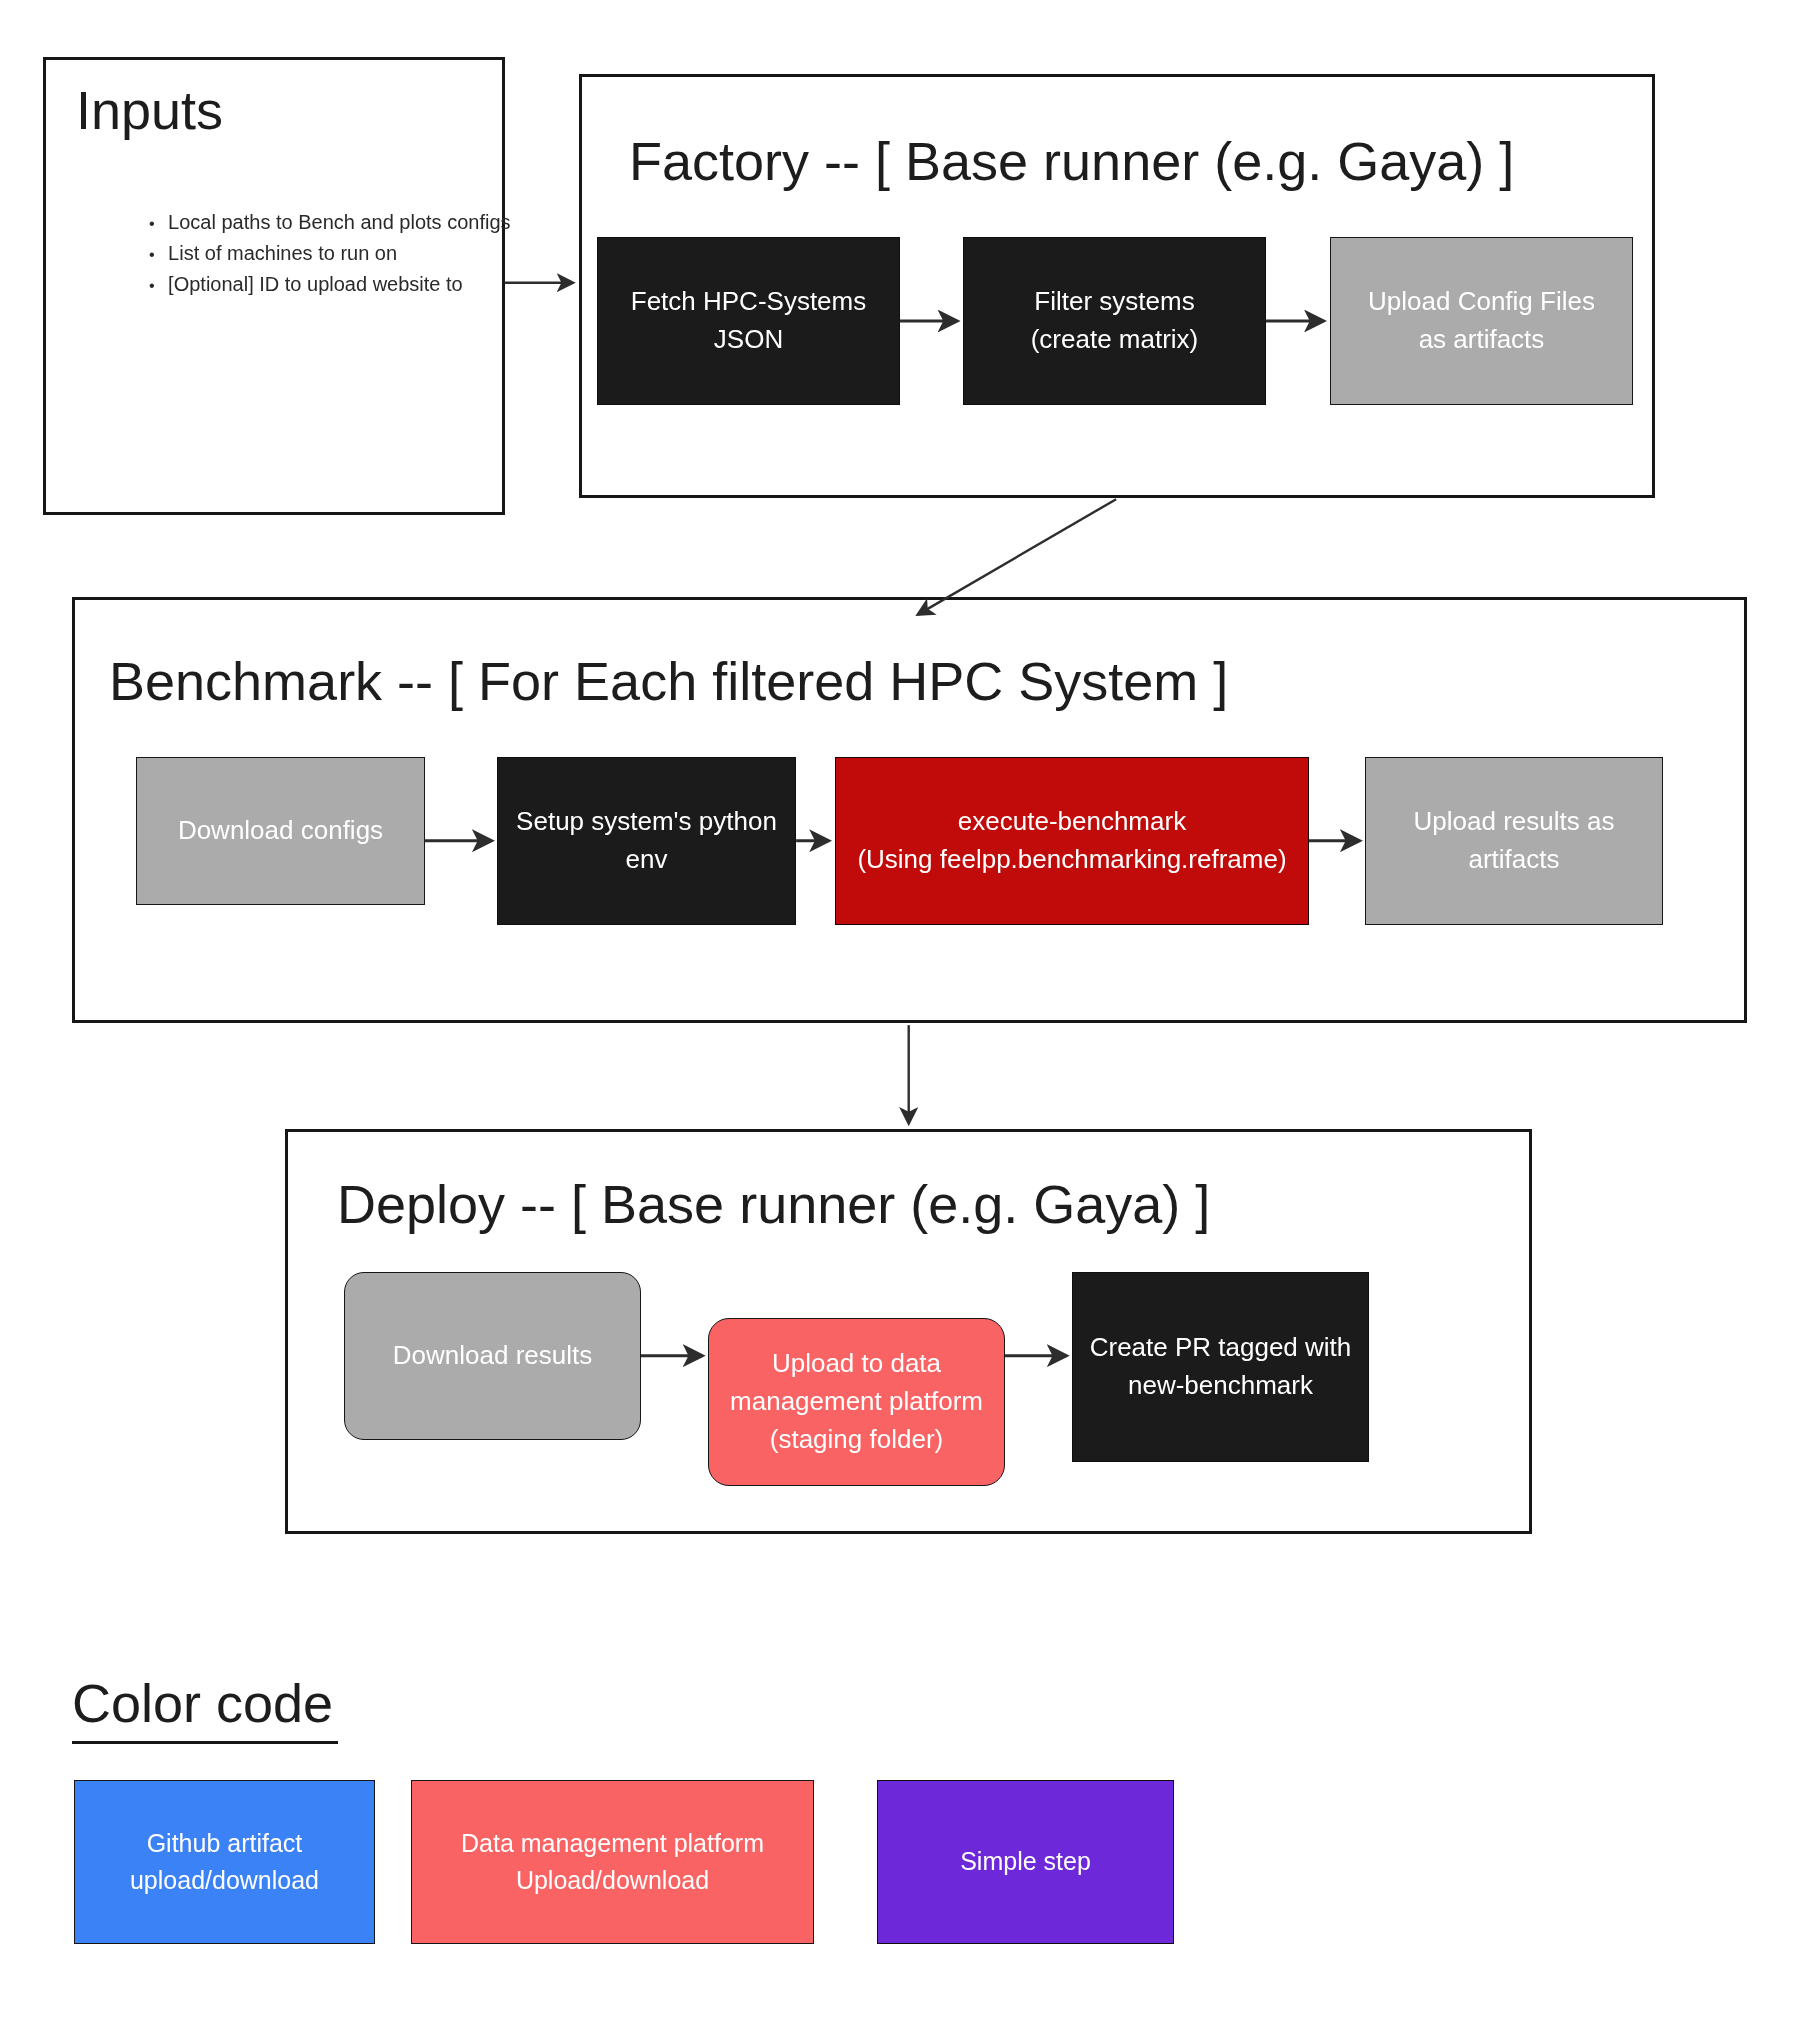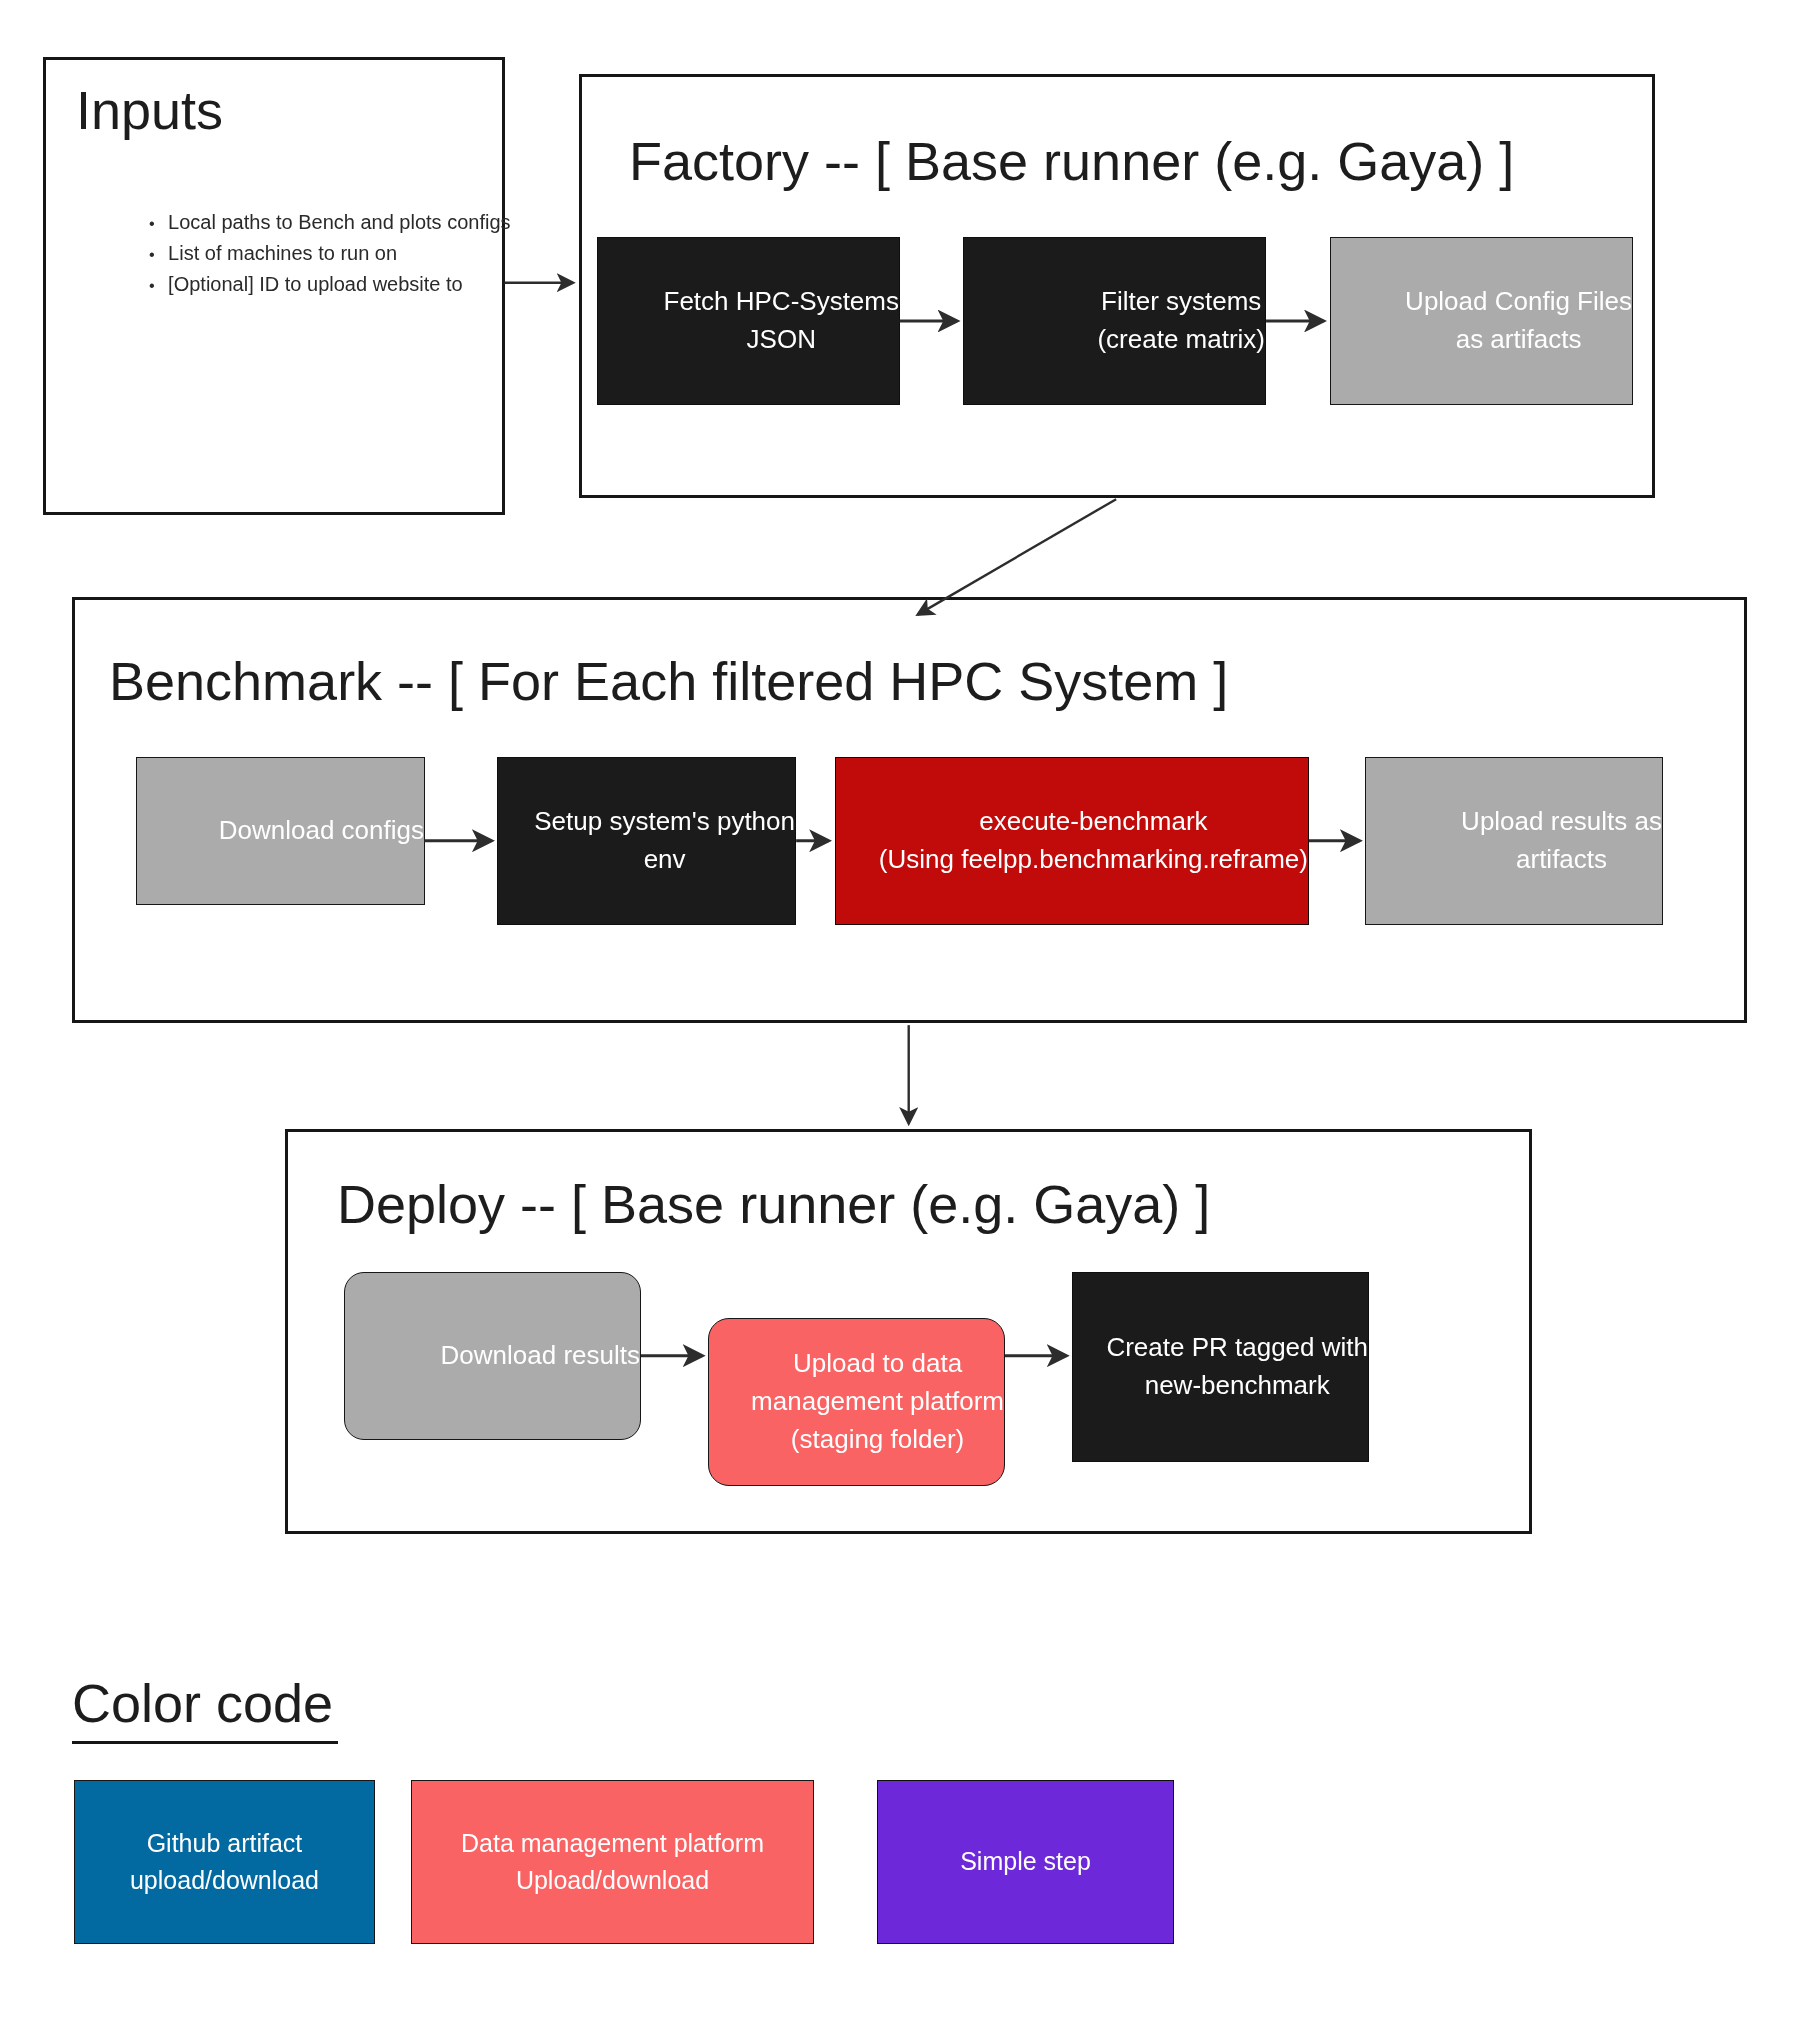--- a/index.html
+++ b/index.html
@@ -45,21 +45,21 @@
     font-size:20px;
     color:#2a2a2a;
     white-space:nowrap;
   }
   .step{
     position:absolute;
     box-sizing:border-box;
     border:1.9px solid #161616;
     display:flex;
     align-items:center;
-    justify-content:flex-end;
+    justify-content:center;
     text-align:center;
   }
   .step-label{
     font-size:26px;
     line-height:1.45;
     color:#ffffff;
     white-space:pre;
   }
   .step.black{background:#1b1b1b;border-color:#0e0e0e;}
   .step.gray{background:#ababab;}
@@ -169,21 +169,21 @@
 (staging folder)</div>
   </div>
   <div class="step black" style="left:1072px;top:1272px;width:297px;height:190px;">
     <div class="step-label">Create PR tagged with
 new-benchmark</div>
   </div>
 
   <div class="legend-title-wrap">
     <span class="legend-title">Color code</span>
   </div>
-  <div class="legend-box" style="left:74px;top:1780px;width:301px;height:164px;background:#0369a1;">
+  <div class="legend-box" style="left:74px;top:1780px;width:301px;height:164px;background:#3b82f6;">
     <div class="legend-label">Github artifact
 upload/download</div>
   </div>
   <div class="legend-box" style="left:411px;top:1780px;width:403px;height:164px;background:#fa6363;">
     <div class="legend-label">Data management platform
 Upload/download</div>
   </div>
   <div class="legend-box" style="left:877px;top:1780px;width:297px;height:164px;background:#6d28d9;border-color:#0e0e0e;">
     <div class="legend-label">Simple step</div>
   </div>

